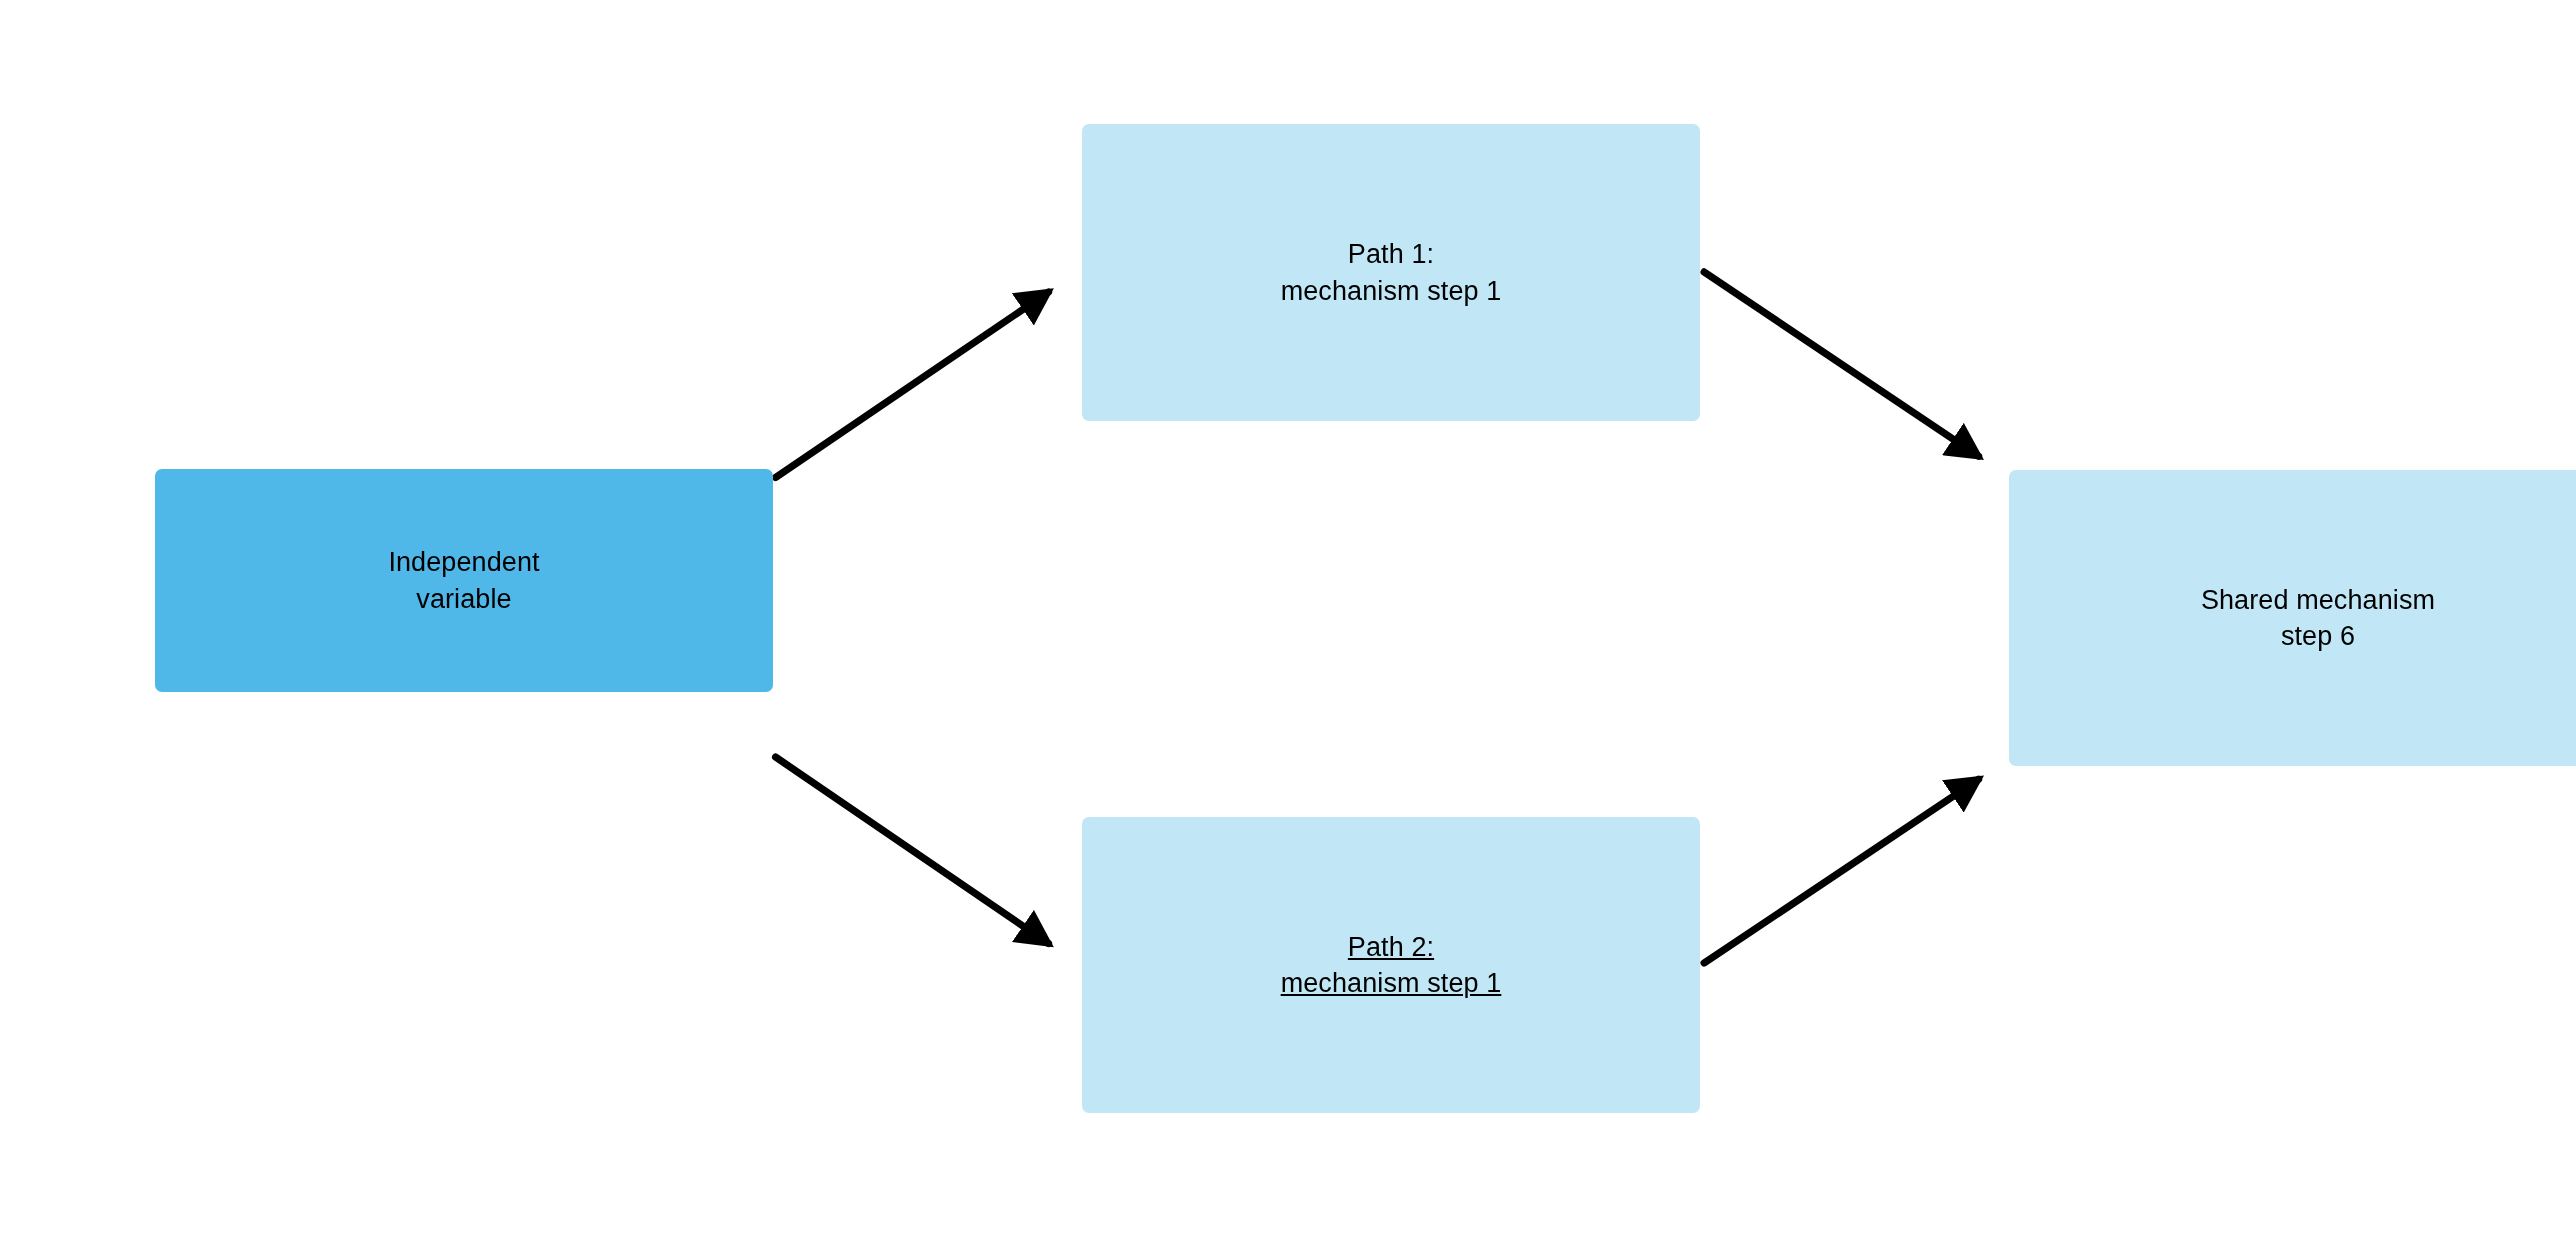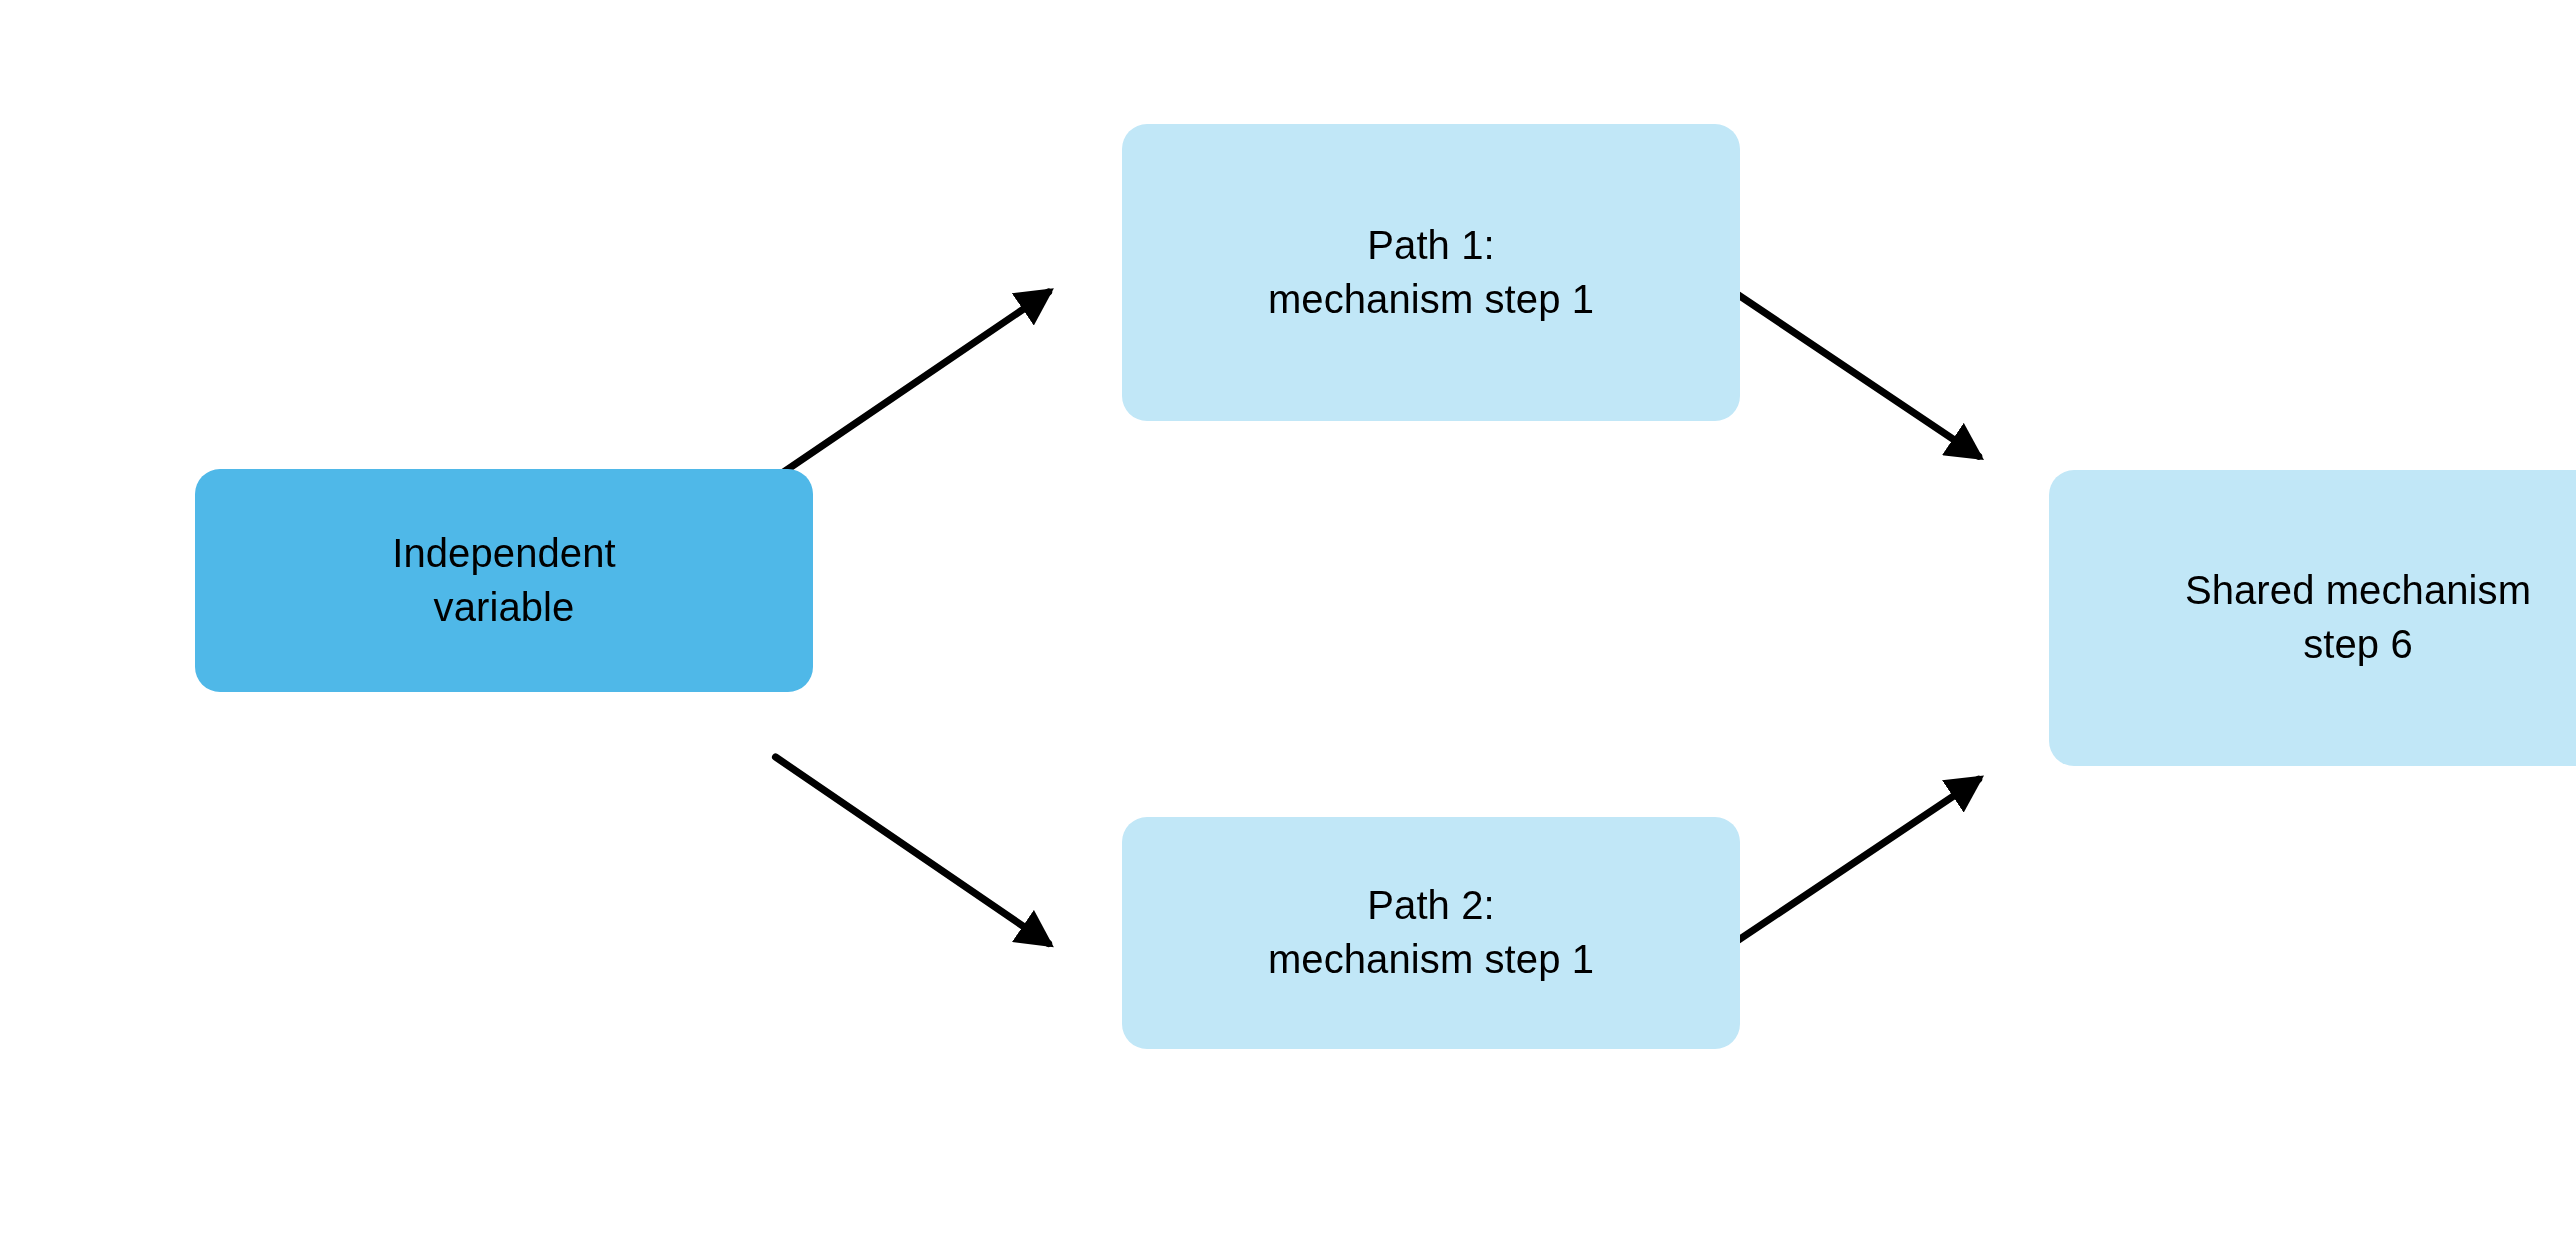--- a/index.html
+++ b/index.html
@@ -24,35 +24,34 @@
     height: 1236px;
     pointer-events: none;
   }
   .node {
     position: absolute;
     box-sizing: border-box;
     display: flex;
     align-items: center;
     justify-content: center;
     text-align: center;
-    border-radius: 25px;
+    border-radius: 7px;
     color: #000000;
-    font-size: 40px;
+    font-size: 27px;
     line-height: 1.34;
     letter-spacing: 0.1px;
     white-space: pre-line;
     padding: 0 20.6px;
-    margin-left: 40px;
   }
   .node-primary { background: #4fb8e8; }
   .node-mech    { background: #c1e7f7; }
 
   #node-independent { left: 155px;  top: 469px;  width: 618px; height: 223px; }
   #node-path1       { left: 1082px; top: 124px;  width: 618px; height: 297px; }
-  #node-path2       { left: 1082px; top: 817px; width: 618px; height: 232px; }
+  #node-path2       { left: 1082px; top: 817px; width: 618px; height: 296px; text-decoration: underline; }
   #node-shared      { left: 2009px; top: 470px;  width: 618px; height: 296px; }
 </style>
 </head>
 <body>
 
 <div id="canvas">
 
   <svg class="edges" viewBox="0 0 7200 2400" width="3709" height="1236" xmlns="http://www.w3.org/2000/svg">
     <defs>
       <marker id="arrowhead" markerWidth="5.4" markerHeight="5.4" refX="4.3" refY="2.7" orient="auto" markerUnits="strokeWidth">

